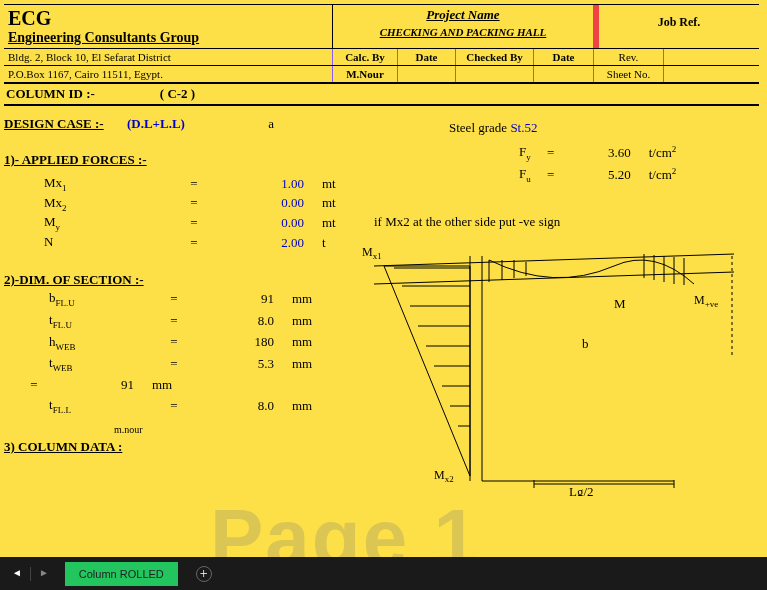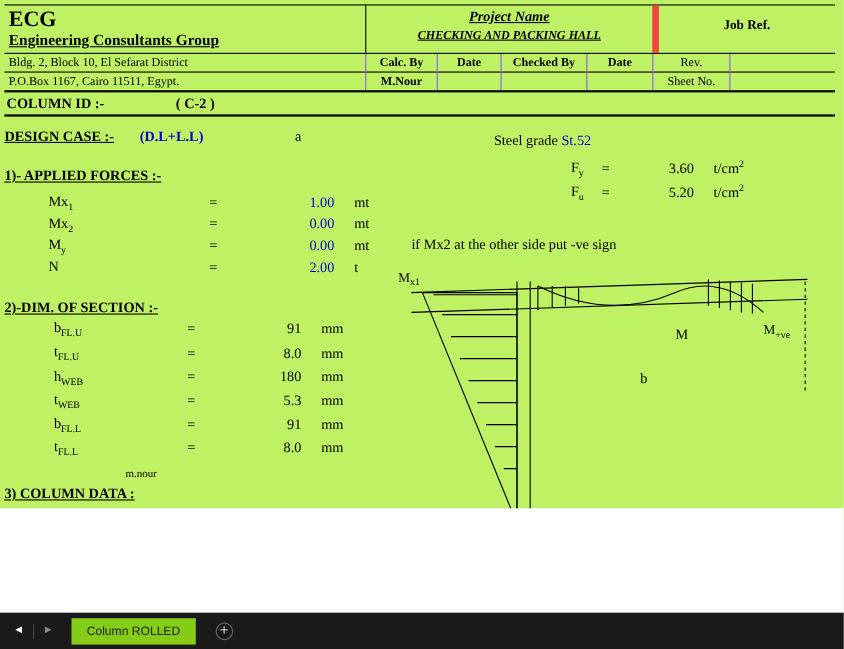--- a/index.html
+++ b/index.html
@@ -1,17 +1,17 @@
 <!DOCTYPE html>
 <html><head>
 <meta charset="utf-8">
 <style>
 * { box-sizing: border-box; margin: 0; padding: 0; }
 body { font-family: "Times New Roman", serif; font-size: 12px; background: #fff; width: 767px; height: 590px; overflow: hidden; position: relative; }
-.page { background: #bef264; padding: 4px 8px 0 4px; height: 462px; overflow: hidden; position: relative; }
+.page { background: #fde047; padding: 4px 8px 0 4px; height: 557px; overflow: hidden; position: relative; }
 .header-row { display: flex; border-top: 1px solid #000; }
 .company-block { flex: 0 0 328px; padding: 2px 4px; }
 .company-name { font-size: 20px; font-weight: bold; }
 .company-sub { font-size: 14px; font-weight: bold; text-decoration: underline; }
 .project-block { flex: 0 0 261px; border-left: 1px solid #000; text-align: center; font-style: italic; }
 .project-title { font-weight: bold; text-decoration: underline; font-size: 13px; padding: 2px 0; }
 .project-sub { font-weight: bold; text-decoration: underline; font-size: 11px; padding: 1px 0 2px 0; }
 .jobref-block { flex: 1; border-left: 6px solid #ef4444; text-align: center; font-weight: bold; padding-top: 10px; font-size: 12px; }
 .info-row { display: flex; border-top: 1px solid #000; }
 .addr-block { flex: 0 0 328px; padding: 2px 4px; font-size: 11px; }
@@ -54,21 +54,21 @@
 .d-val { width: 70px; text-align: right; }
 .d-unit { width: 50px; padding-left: 18px; }
 .mnour { font-size: 10px; margin-left: 110px; margin-top: 8px; }
 .watermark { position: absolute; left: 210px; top: 492px; font-size: 80px; font-weight: bold; color: rgba(120,120,120,0.25); font-family: Arial, sans-serif; pointer-events: none; letter-spacing: 2px; }
 .diagram { position: absolute; left: 350px; top: 130px; width: 390px; height: 260px; }
 .tab-bar { position: absolute; bottom: 0; left: 0; right: 0; height: 33px; background: #1a1a1a; display: flex; align-items: center; }
 .tab-nav { display: flex; padding-left: 6px; }
 .tab-arrow { color: #888; font-size: 10px; padding: 0 6px; cursor: pointer; }
 .tab-arrow.active { color: #fff; }
 .tab-sep { width: 1px; height: 14px; background: #444; margin: 0 2px; }
-.tab { background: #84cc16; color: #222; font-family: "Segoe UI", Arial, sans-serif; font-size: 11px; padding: 6px 14px; margin-left: 10px; border-radius: 0; cursor: pointer; }
+.tab { background: #22c55e; color: #222; font-family: "Segoe UI", Arial, sans-serif; font-size: 11px; padding: 6px 14px; margin-left: 10px; border-radius: 0; cursor: pointer; }
 .tab-add { color: #fff; font-size: 14px; margin-left: 18px; border: 1px solid #666; border-radius: 50%; width: 16px; height: 16px; display: flex; align-items: center; justify-content: center; cursor: pointer; }
 sub { font-size: 9px; }
 sup { font-size: 9px; }
 .col-data-hdr { font-weight: bold; text-decoration: underline; font-size: 13px; margin-top: 4px; }
 </style>
 </head>
 <body>
 
 <div class="page">
 
@@ -187,21 +187,20 @@
           <span class="d-val">180</span>
           <span class="d-unit">mm</span>
         </div>
         <div class="dim-row">
           <span class="d-label">t<sub>WEB</sub></span>
           <span class="d-eq">=</span>
           <span class="d-val">5.3</span>
           <span class="d-unit">mm</span>
         </div>
         <div class="dim-row">
-          <span class="d-label">b<sub>FL.L</sub></span>
           <span class="d-eq">=</span>
           <span class="d-val">91</span>
           <span class="d-unit">mm</span>
         </div>
         <div class="dim-row">
           <span class="d-label">t<sub>FL.L</sub></span>
           <span class="d-eq">=</span>
           <span class="d-val">8.0</span>
           <span class="d-unit">mm</span>
         </div>

